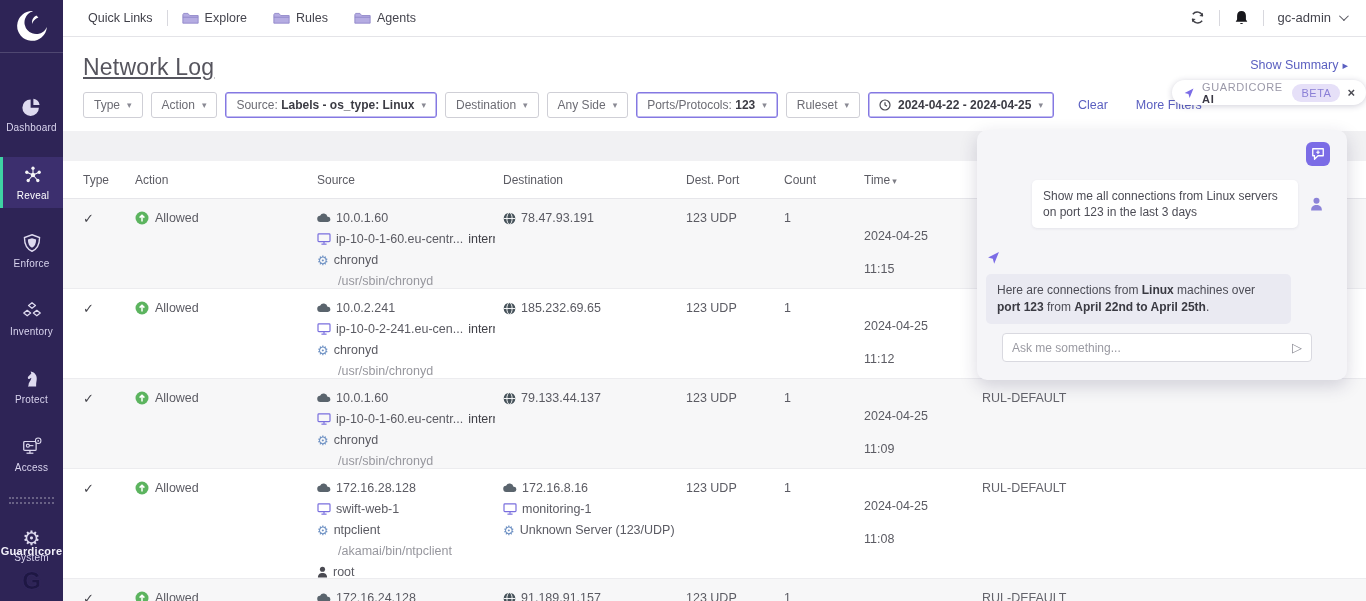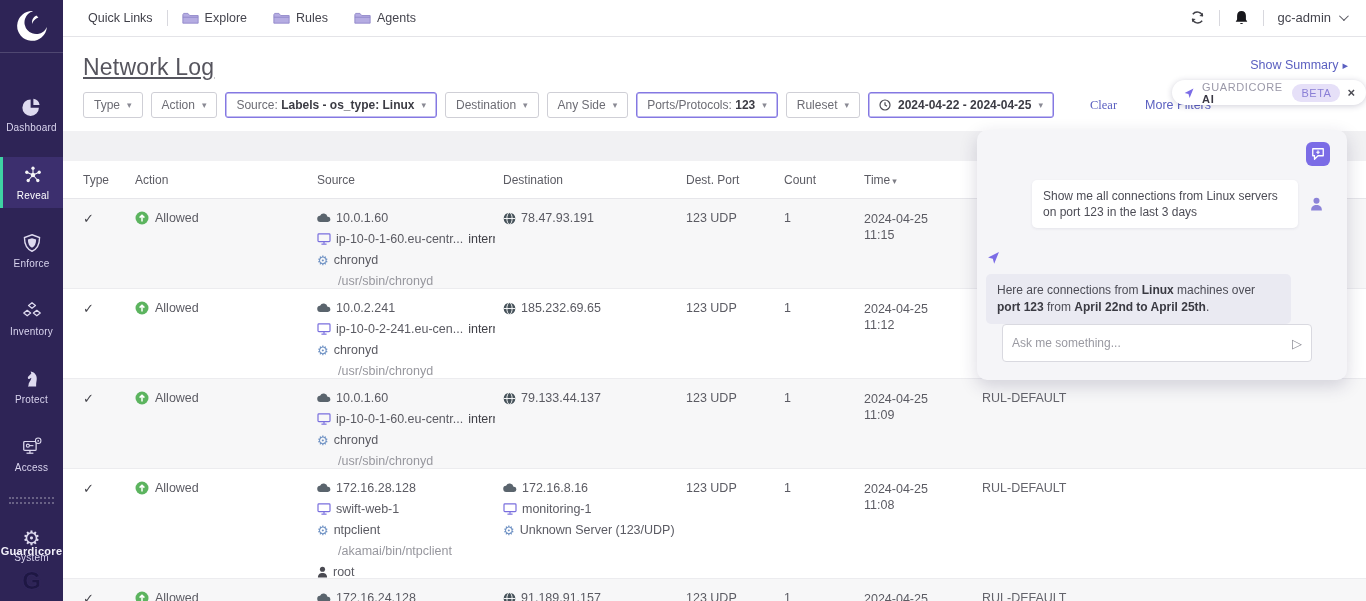--- a/index.html
+++ b/index.html
@@ -41,61 +41,61 @@
   .show-summary { position:absolute; top:58px; right:18px; font-size:12.5px; color:#5a5fc0; cursor:pointer; display:flex; align-items:center; gap:4px; }
   .show-summary .arrow { font-size:11px; }
 
   
   .filters { display:flex; align-items:center; gap:8px; padding:11px 20px 0 20px; }
   .chip { display:flex; align-items:center; gap:7px; height:26px; padding:0 10px; background:#fff; border:1px solid #cfcfd6; border-radius:3px; font-size:12px; color:#6c6c74; cursor:pointer; white-space:nowrap; }
   .chip.active { border:1px solid #8478e2; box-shadow:0 0 0 .5px #8478e2 inset; }
   .chip b { color:#3c3c44; font-weight:bold; }
   .chip .caret { font-size:9px; color:#8a8a94; }
   .lnk { font-size:12.5px; color:#5a5fc0; cursor:pointer; }
-  .lnk.clear { margin-left:28px;font-family:Liberation Serif, serif; }
+  .lnk.clear { margin-left:16px; }
   .lnk.more { margin-left:20px; }
 
   
   .table-wrap { margin-top:13px; }
   .toolbar-band { height:30px; background:#f1f1f3; }
   .thead { display:flex; align-items:center; height:38px; background:#fff; border-bottom:1px solid #e6e6ea; padding-left:20px; font-size:12px; color:#5c5c64; }
   .thead .hcell { padding-right:8px; cursor:pointer; }
   .sorticon { font-size:9px; color:#7d7d85; margin-left:2px; }
   .c-type{width:52px;} .c-action{width:182px;} .c-source{width:186px;} .c-dest{width:183px;}
   .c-port{width:98px;} .c-count{width:80px;} .c-time{width:118px;} .c-rule{flex:1;}
   .trow { display:flex; align-items:flex-start; padding:12px 0 0 20px; border-bottom:1px solid #ececef; font-size:12.5px; color:#5b5b63; background:#fff; cursor:pointer; }
   .trow.alt { background:#f7f7f8; }
   .h90{height:90px;} .h110{height:110px;}
   .cell{padding-right:8px;}
   .line { display:flex; align-items:center; gap:5px; margin-bottom:7px; white-space:nowrap; overflow:hidden; }
   .line .dark { color:#3f3f46; }
   .pathline { margin-left:21px; margin-bottom:7px; color:#97979e; white-space:nowrap; }
   .checkmark { color:#45454c; font-size:13px; }
   .action-line { display:flex; align-items:center; gap:6px; }
-  .datecell div { line-height:16px; }
+  .datecell div { line-height:16px;margin-top:17px; }
   .rulecell { color:#63636b; }
 
   
   .ic { flex:0 0 auto; display:inline-flex; }
   .gear-glyph { color:#6f92c4; font-size:13px; line-height:13px; }
 
   
   .ai-pill { position:absolute; left:1172px; top:80px; height:25px; z-index:60; display:flex; align-items:center; gap:7px; background:#fff; border-radius:14px; padding:0 11px; box-shadow:0 1px 6px rgba(40,35,80,.22); }
   .ai-pill .brand { font-size:11px; letter-spacing:.6px; color:#9a98a8; }
   .ai-pill .brand b { color:#3a3844; font-weight:bold; }
   .beta { background:#e6e0f8; color:#8b7fd6; font-size:11px; letter-spacing:.5px; padding:3px 9px; border-radius:10px; }
   .ai-close { font-size:13px; font-weight:bold; color:#4a4a52; cursor:pointer; line-height:12px; }
   .ai-panel { position:absolute; left:977px; top:130px; width:370px; height:250px; background:#f5f5f8; border-radius:10px; box-shadow:0 6px 18px rgba(40,35,80,.18); z-index:50; }
   .new-chat { position:absolute; top:12px; right:17px; width:24px; height:24px; background:#7b6ce6; border-radius:6px; display:flex; align-items:center; justify-content:center; cursor:pointer; }
   .msg-user { position:absolute; top:50px; left:55px; right:24px; display:flex; align-items:center; gap:12px; }
   .bubble-user { background:#fff; border-radius:5px; padding:8px 11px; font-size:12px; line-height:1.35; color:#4c4c55; box-shadow:0 1px 3px rgba(40,35,80,.08); flex:1; }
   .msg-ai { position:absolute; top:120px; left:9px; right:56px; display:flex; align-items:flex-start; gap:9px;flex-direction:column; }
   .bubble-ai { background:#eaeaf2; border-radius:5px; padding:8px 11px; font-size:12px; line-height:1.4; color:#4c4c55; flex:1; }
   .bubble-ai b { color:#3a3a42; }
-  .ai-input-row { position:absolute; left:25px; right:35px; bottom:18px; height:38px; background:#fff; border:1px solid #d9d9e0; border-radius:4px; display:flex; align-items:center; padding:0 9px; }
+  .ai-input-row { position:absolute; left:25px; right:35px; bottom:18px; height:29px; background:#fff; border:1px solid #d9d9e0; border-radius:4px; display:flex; align-items:center; padding:0 9px; }
   .ai-input-row input { border:none; outline:none; flex:1; font-size:12px; font-family:"Liberation Sans",sans-serif; color:#45454e; background:transparent; }
   .ai-input-row input::placeholder { color:#9a9aa2; }
   .send { font-size:13px; color:#8d8d96; cursor:pointer; }
 </style>
 </head>
 <body>
 
 <div class="app">
 
   <aside class="sidebar">

